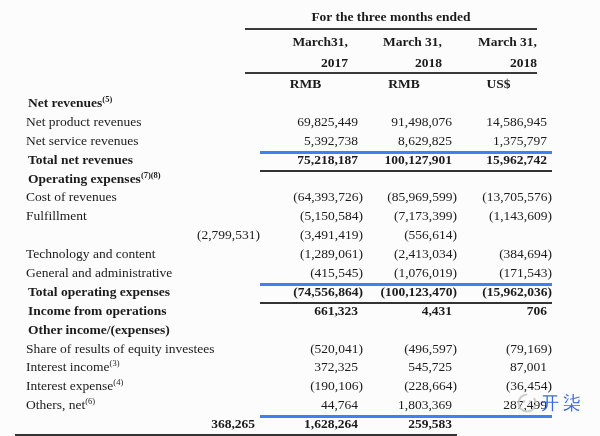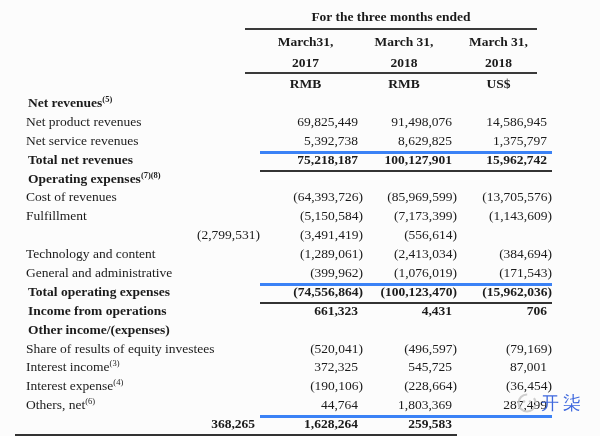--- a/index.html
+++ b/index.html
@@ -28,21 +28,21 @@
     position:absolute; left:0; display:grid;
     grid-template-columns:245px 103px 94px 95px;
     width:537px;
   }
   .hdr-dates { top:31px; }
   .hdr-curr  { top:76px; }
   .hdr-cell {
     grid-column:auto; text-align:center; font-weight:bold;
     font-size:13.5px; line-height:21px; padding-left:18px;
   }
-  .hdr-cell span { display:block; }
+  .hdr-cell span { display:block;text-align:right; }
   .hdr-curr .hdr-cell { line-height:16px; }
   .hdr-spacer { }
 
   
   .tbody { position:absolute; left:15px; top:94px; width:537px; }
   .row {
     display:grid; grid-template-columns:245px 103px 94px 95px;
     height:18.9px; line-height:18.9px; font-size:13.5px;
   }
   .cell { box-sizing:border-box; height:100%; white-space:nowrap; }
@@ -148,21 +148,21 @@
         <div class="cell num">(556,614)</div>
       </div>
       <div class="row item">
         <div class="cell label"><span>Technology and content</span></div>
         <div class="cell num">(1,289,061)</div>
         <div class="cell num">(2,413,034)</div>
         <div class="cell num">(384,694)</div>
       </div>
       <div class="row item rule-below">
         <div class="cell label"><span>General and administrative</span></div>
-        <div class="cell num">(399,962)</div>
+        <div class="cell num">(415,545)</div>
         <div class="cell num">(1,076,019)</div>
         <div class="cell num">(171,543)</div>
       </div>
       <div class="row total rule-below">
         <div class="cell label"><span>Total operating expenses</span></div>
         <div class="cell num">(74,556,864)</div>
         <div class="cell num">(100,123,470)</div>
         <div class="cell num">(15,962,036)</div>
       </div>
       <div class="row total">

